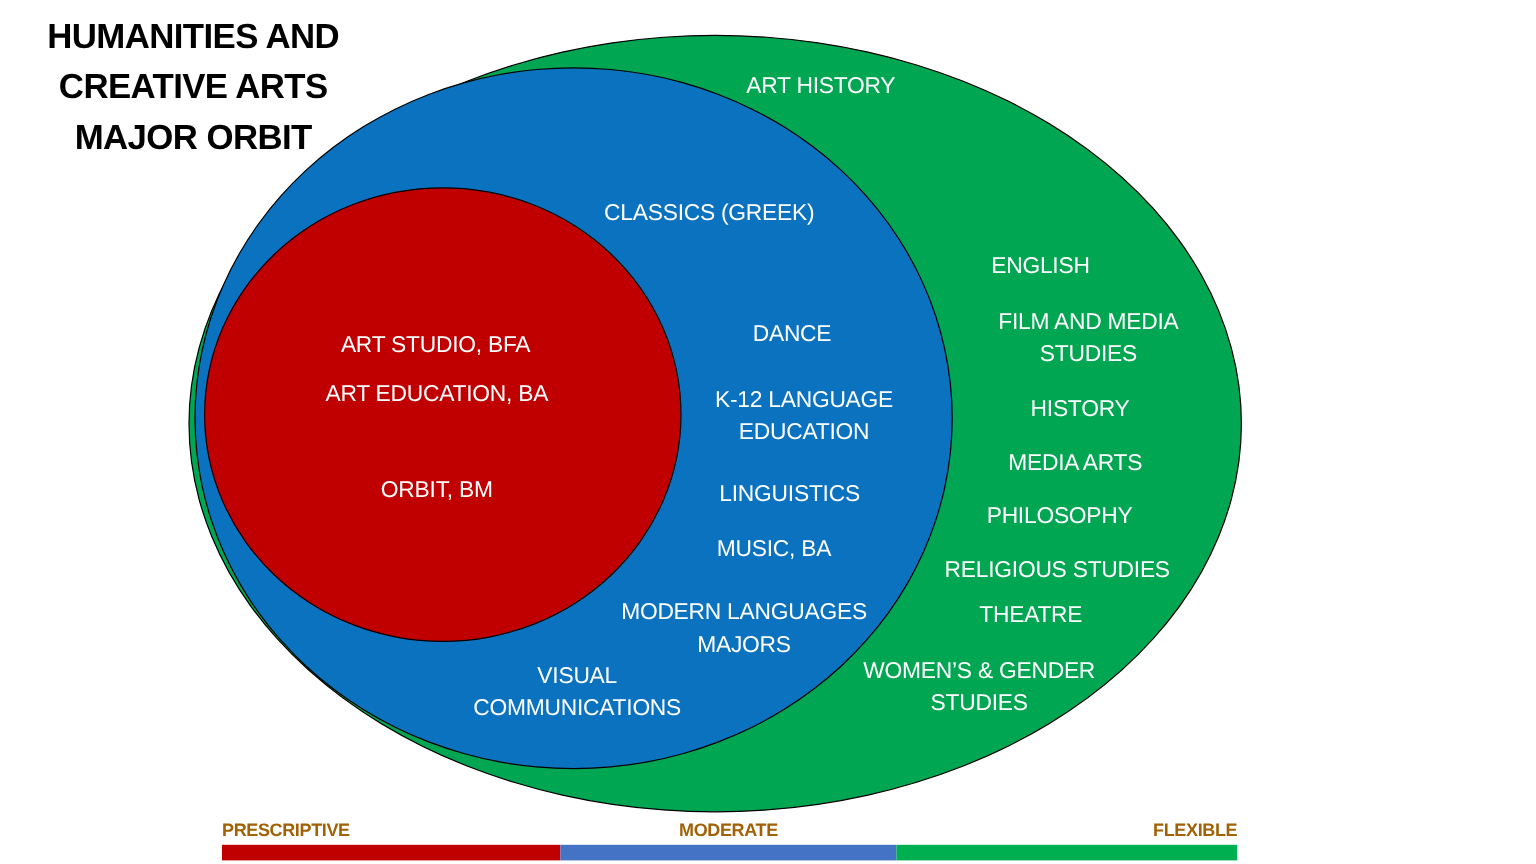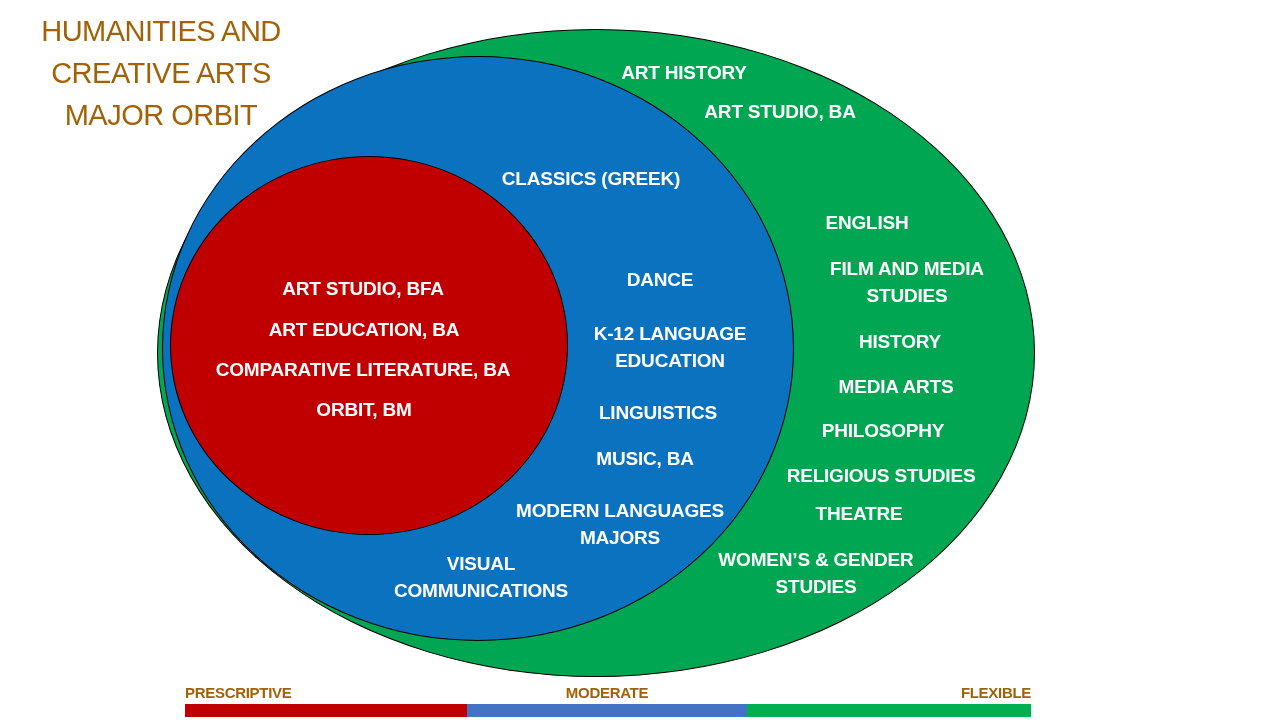--- a/index.html
+++ b/index.html
@@ -2,32 +2,32 @@
 <html><head>
 <meta charset="utf-8">
 <style>
   html, body { margin: 0; padding: 0; background: #ffffff; }
   body { width: 1280px; height: 720px; overflow: hidden;
          font-family: "Liberation Sans", sans-serif; }
   .slide { position: relative; width: 1280px; height: 720px; background: #fff; }
 
   .slide-title {
     position: absolute; left: 18px; top: 10px; width: 286px;
-    font-size: 29px; line-height: 42px; font-weight: 400; color: #a16207;
+    font-size: 29px; line-height: 42px; font-weight: 700; color: #000000;
     text-align: center; white-space: pre-line; letter-spacing: -0.5px;
   }
 
   .ellipse { position: absolute; border-radius: 50%; border: 1.5px solid #000; box-sizing: border-box; }
   .ellipse.green { left: 157px; top: 29px;  width: 878px; height: 648px; background: #00A651; }
   .ellipse.blue  { left: 162px; top: 56px;  width: 632px; height: 585px; background: #0B72C0; }
   .ellipse.red   { left: 170px; top: 156px; width: 398px; height: 379px; background: #C00000; }
 
   .lbl {
     position: absolute; transform: translate(-50%, -50%);
-    color: #fff; font-weight: 700; font-size: 19px; line-height: 27px;
+    color: #fff; font-weight: 400; font-size: 19px; line-height: 27px;
     text-align: center; white-space: pre-line; letter-spacing: -0.2px;
   }
 
   .legend-label {
     position: absolute; top: 684px; font-size: 15px; font-weight: 700;
     color: #a16207; letter-spacing: -0.3px; white-space: nowrap;
   }
   .legend-label.mid { transform: translateX(-50%); }
 
   .bar-seg { position: absolute; top: 704px; height: 13px; }
@@ -42,21 +42,20 @@
 
   <div class="slide-title">HUMANITIES AND
 CREATIVE ARTS
 MAJOR ORBIT</div>
 
   <div class="ellipse green"></div>
   <div class="ellipse blue"></div>
   <div class="ellipse red"></div>
 
   <div class="lbl" style="left:684px;top:72px">ART HISTORY</div>
-  <div class="lbl" style="left:780px;top:111px">ART STUDIO, BA</div>
   <div class="lbl" style="left:867px;top:222px">ENGLISH</div>
   <div class="lbl" style="left:907px;top:282px">FILM AND MEDIA
 STUDIES</div>
   <div class="lbl" style="left:900px;top:341px">HISTORY</div>
   <div class="lbl" style="left:896px;top:386px">MEDIA ARTS</div>
   <div class="lbl" style="left:883px;top:430px">PHILOSOPHY</div>
   <div class="lbl" style="left:881px;top:475px">RELIGIOUS STUDIES</div>
   <div class="lbl" style="left:859px;top:513px">THEATRE</div>
   <div class="lbl" style="left:816px;top:573px">WOMEN’S &amp; GENDER
 STUDIES</div>
@@ -67,21 +66,20 @@
 EDUCATION</div>
   <div class="lbl" style="left:658px;top:412px">LINGUISTICS</div>
   <div class="lbl" style="left:645px;top:458px">MUSIC, BA</div>
   <div class="lbl" style="left:620px;top:524px">MODERN LANGUAGES
 MAJORS</div>
   <div class="lbl" style="left:481px;top:577px">VISUAL
 COMMUNICATIONS</div>
 
   <div class="lbl" style="left:363px;top:288px">ART STUDIO, BFA</div>
   <div class="lbl" style="left:364px;top:329px">ART EDUCATION, BA</div>
-  <div class="lbl" style="left:363px;top:369px">COMPARATIVE LITERATURE, BA</div>
   <div class="lbl" style="left:364px;top:409px">ORBIT, BM</div>
 
   <div class="legend-label" style="left:185px">PRESCRIPTIVE</div>
   <div class="legend-label mid" style="left:607px">MODERATE</div>
   <div class="legend-label" style="right:249px">FLEXIBLE</div>
 
   <div class="bar-seg red"></div>
   <div class="bar-seg blue"></div>
   <div class="bar-seg green"></div>
 

